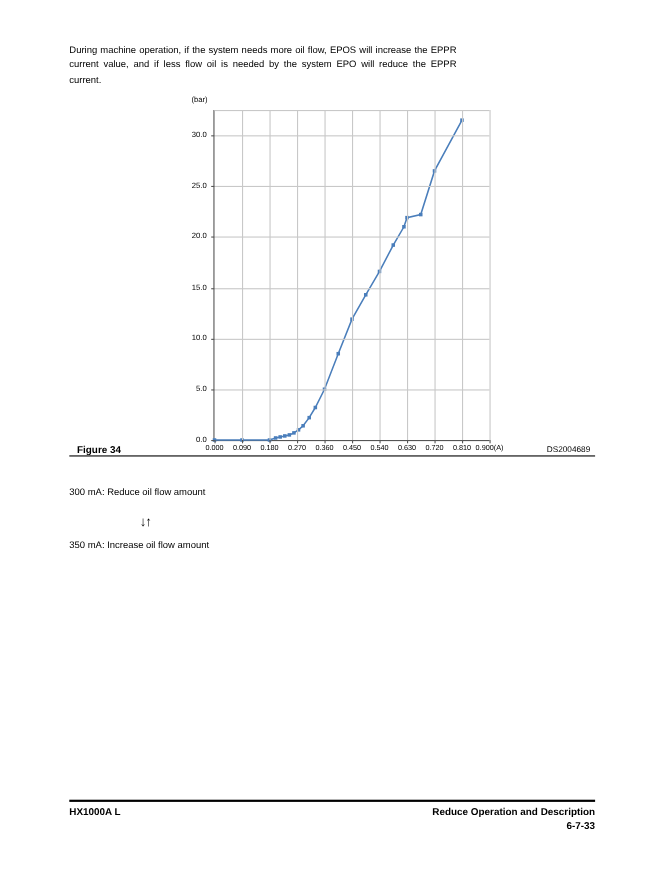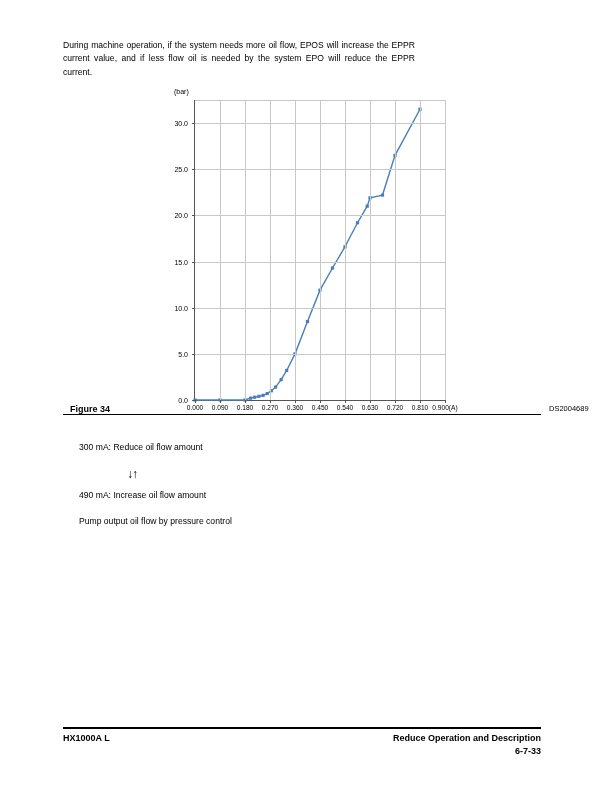--- a/index.html
+++ b/index.html
@@ -95,21 +95,21 @@
     white-space: nowrap;
   }
   svg.series {
     position: absolute;
     left: 0;
     top: 0;
     overflow: visible;
   }
   .fig-id {
     position: absolute;
-    left: 549px;
+    left: 497px;
     top: 404px;
     font-size: 7.5px;
     color: #000;
   }
 
   
   .caption-rule {
     position: absolute;
     left: 63px;
     top: 414px;
@@ -129,21 +129,21 @@
   
   .notes {
     position: absolute;
     left: 63px;
     top: 441px;
     width: 400px;
     font-size: 8.6px;
     color: #000;
   }
   .note {
-    margin: 0 0 14px 16px;
+    margin: 0 0 14px 0;
     line-height: 12px;
   }
   .arrows {
     margin: 0 0 8px 0;
     padding-left: 64px;
     font-size: 12px;
     line-height: 14px;
     letter-spacing: -1px;
   }
 
@@ -273,22 +273,21 @@
   </div>
 
   <div class="fig-id">DS2004689</div>
 
   <div class="caption-rule"></div>
   <div class="fig-caption">Figure 34</div>
 
   <div class="notes">
     <p class="note">300 mA: Reduce oil flow amount</p>
     <p class="arrows">↓↑</p>
-    <p class="note">490 mA: Increase oil flow amount</p>
-    <p class="note">Pump output oil flow by pressure control</p>
+    <p class="note">350 mA: Increase oil flow amount</p>
   </div>
 
   <div class="footer-rule"></div>
   <div class="footer-left">HX1000A L</div>
   <div class="footer-right">Reduce Operation and Description</div>
   <div class="footer-page">6-7-33</div>
 
 </div>
 
 </body></html>

